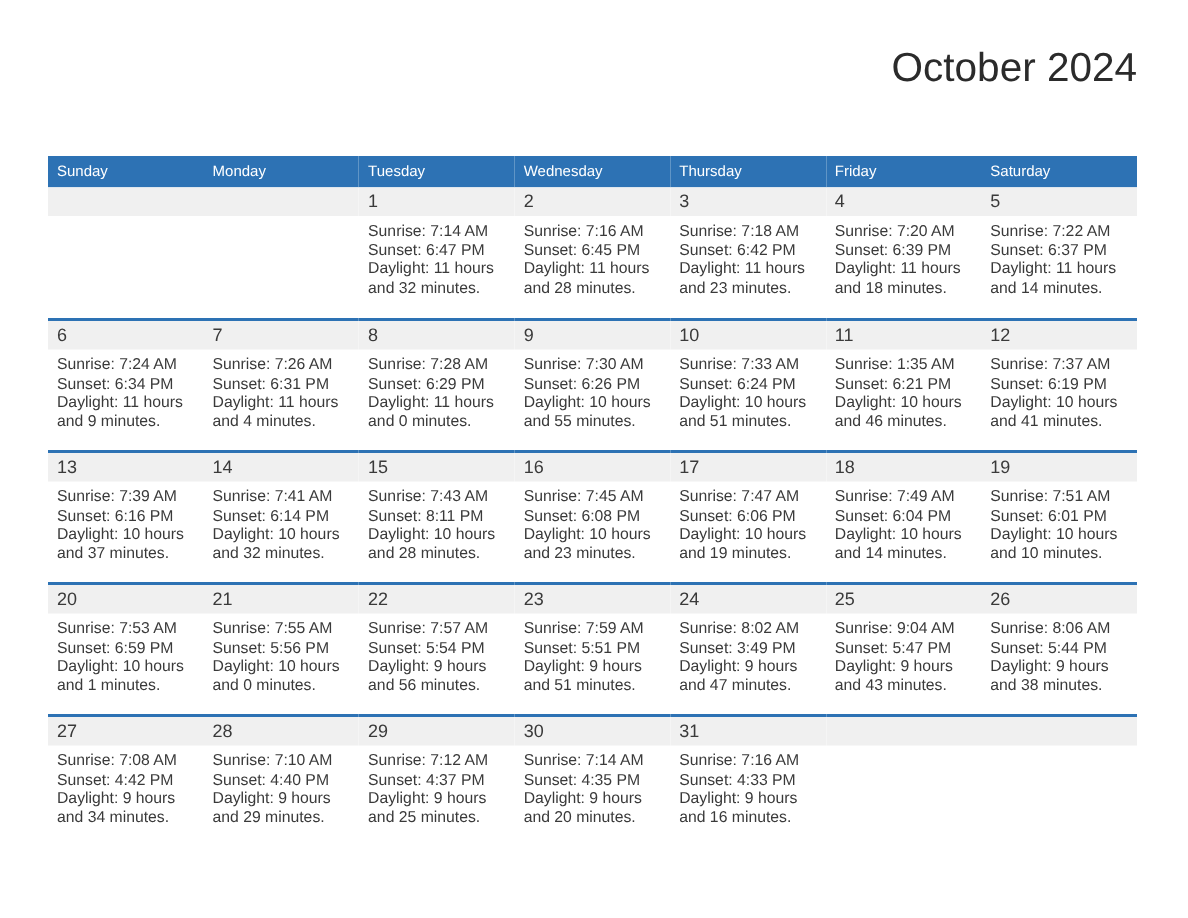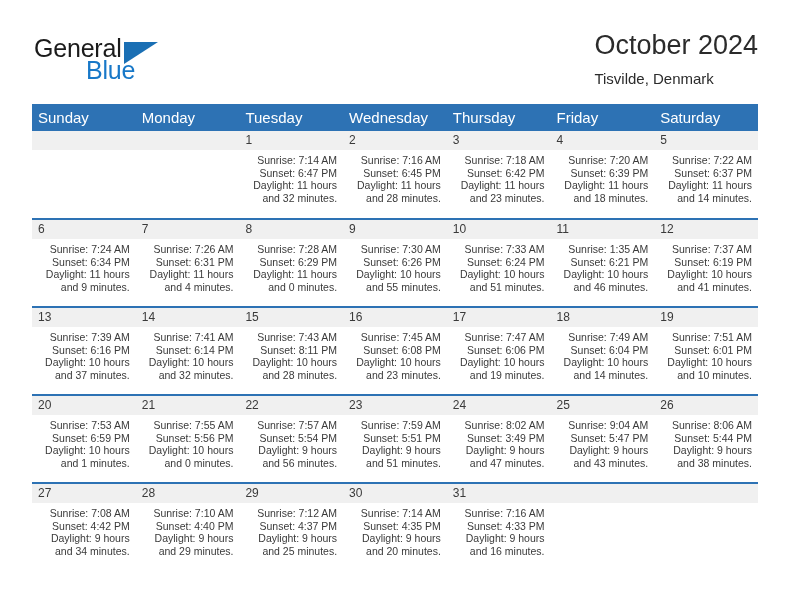--- a/index.html
+++ b/index.html
@@ -59,21 +59,21 @@
     top: 8px;
     width: 0;
     height: 0;
     border-left: 34px solid #1a6fb4;
     border-bottom: 22px solid transparent;
   }
   .title-block {
     position: absolute;
     right: 0;
     top: 0;
-    text-align: left;
+    text-align: center;
   }
   .cal-title {
     font-size: 27px;
     color: #2b2b2b;
     line-height: 34px;
     white-space: nowrap;
   }
   .cal-sub {
     font-size: 15px;
     color: #2b2b2b;
@@ -87,21 +87,21 @@
     position: absolute;
     left: 32px;
     top: 104px;
     width: 726px;
     border-collapse: collapse;
     table-layout: fixed;
   }
   .cal th {
     background: #2d72b4;
     color: #ffffff;
-    font-size: 15px;
+    font-size: 10px;
     font-weight: normal;
     text-align: left;
     padding: 5px 0 5px 6px;
     height: 20px;
     box-sizing: border-box;
     border: none;
   }
   .cal td {
     vertical-align: top;
     padding: 0;
@@ -124,45 +124,38 @@
     line-height: 13px;
   }
   .daynum.empty {
     color: transparent;
   }
   .info {
     padding: 4px 6px 0 6px;
     font-size: 10.5px;
     color: #3a3a3a;
     line-height: 12.6px;
-    text-align: right;
   }
   .info div {
     white-space: nowrap;
   }
   .cell-blank .daynum {
     background: #f0f0f0;
   }
 </style>
 </head>
 <body>
 
 <div class="page">
 
   <div class="topbar">
 
-    <div class="logo">
-      <span class="logo-general">General</span>
-      <span class="logo-tri"></span>
-      <span class="logo-blue">Blue</span>
-    </div>
 
     <div class="title-block">
       <div class="cal-title">October 2024</div>
-      <div class="cal-sub">Tisvilde, Denmark</div>
     </div>
 
   </div>
 
   <table class="cal">
     <thead>
       <tr id="head-row">
           <th>Sunday</th>
           <th>Monday</th>
           <th>Tuesday</th>

